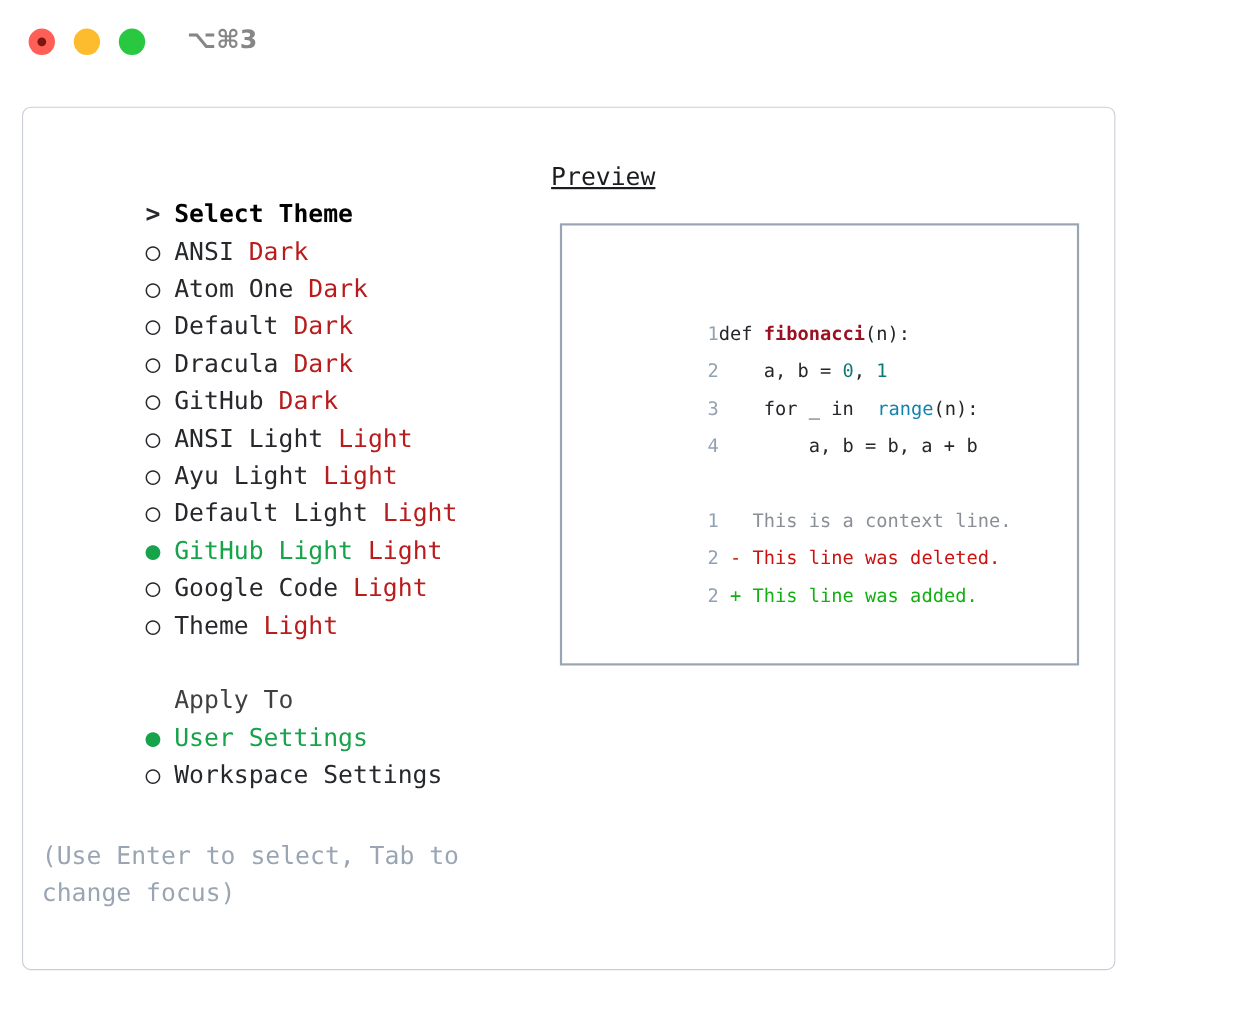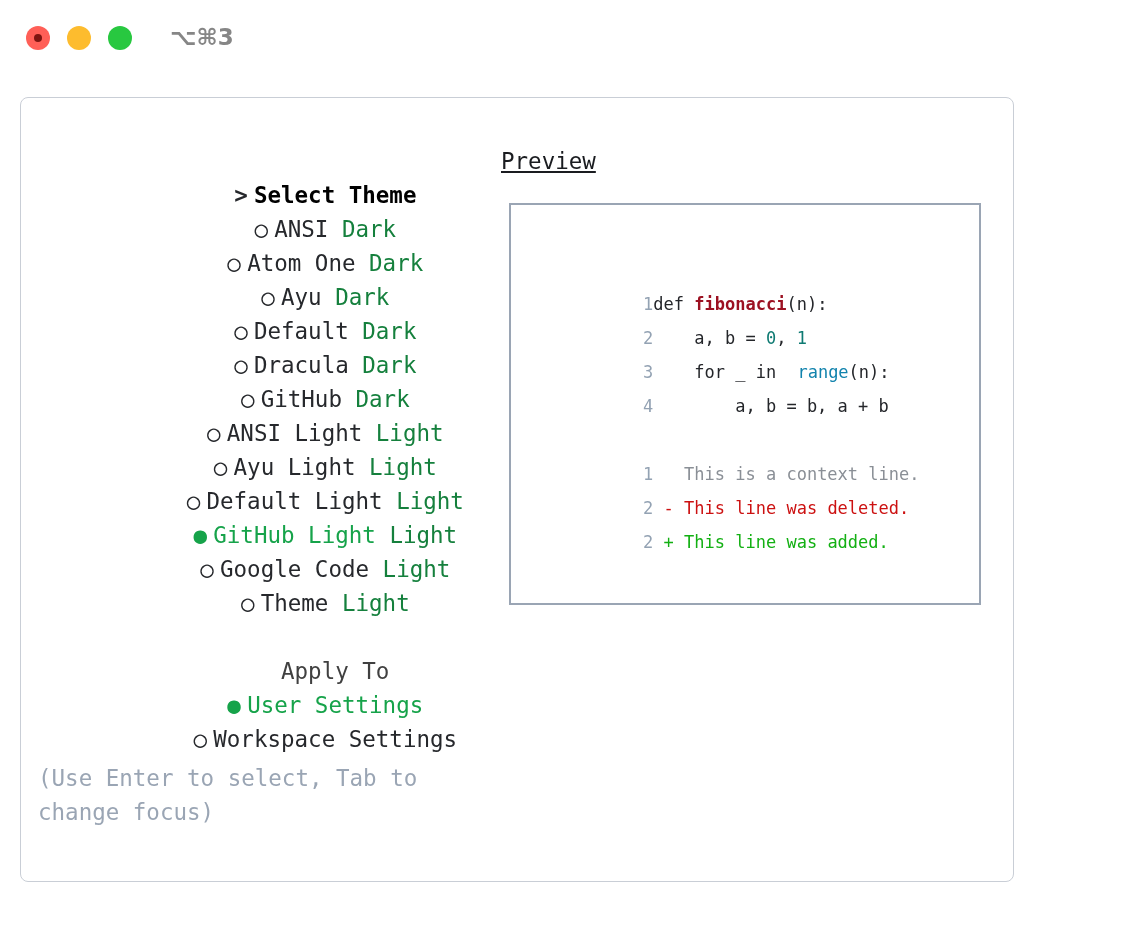--- a/index.html
+++ b/index.html
@@ -73,24 +73,23 @@
     width: 992px;
     height: 783px;
     border: 1px solid #c9ced6;
     border-radius: 8px;
     background: #ffffff;
   }
 
   
   .left-col {
     position: absolute;
-    left: 17px;
+    left: 3px;
     top: 46px;
     width: 460px;
-    text-align: center;
   }
   .list-row {
     height: 34px;
     line-height: 34px;
     font-size: 22.5px;
     color: #26282c;
     white-space: pre;
   }
   .marker {
     display: inline-block;
@@ -102,21 +101,21 @@
     font-weight: bold;
     color: #000000;
   }
   .subheader-row {
     font-weight: normal;
     color: #404040;
   }
   .row-selected .marker,
   .row-selected .row-label { color: #16a34a; }
   .tag {
-    color: #15803d;
+    color: #b91c1c;
   }
   .spacer { height: 34px; }
 
   .hint {
     position: absolute;
     left: 17px;
     top: 663px;
     width: 410px;
     font-size: 22.5px;
     line-height: 34px;
@@ -198,23 +197,20 @@
         <span class="marker">&gt;</span><span class="row-label">Select Theme</span>
       </div>
 
       <div class="list-row">
         <span class="marker">○</span><span class="row-label">ANSI</span><span class="tag"> <span>Dark</span></span>
       </div>
       <div class="list-row">
         <span class="marker">○</span><span class="row-label">Atom One</span><span class="tag"> <span>Dark</span></span>
       </div>
       <div class="list-row">
-        <span class="marker">○</span><span class="row-label">Ayu</span><span class="tag"> <span>Dark</span></span>
-      </div>
-      <div class="list-row">
         <span class="marker">○</span><span class="row-label">Default</span><span class="tag"> <span>Dark</span></span>
       </div>
       <div class="list-row">
         <span class="marker">○</span><span class="row-label">Dracula</span><span class="tag"> <span>Dark</span></span>
       </div>
       <div class="list-row">
         <span class="marker">○</span><span class="row-label">GitHub</span><span class="tag"> <span>Dark</span></span>
       </div>
       <div class="list-row">
         <span class="marker">○</span><span class="row-label">ANSI Light</span><span class="tag"> <span>Light</span></span>

